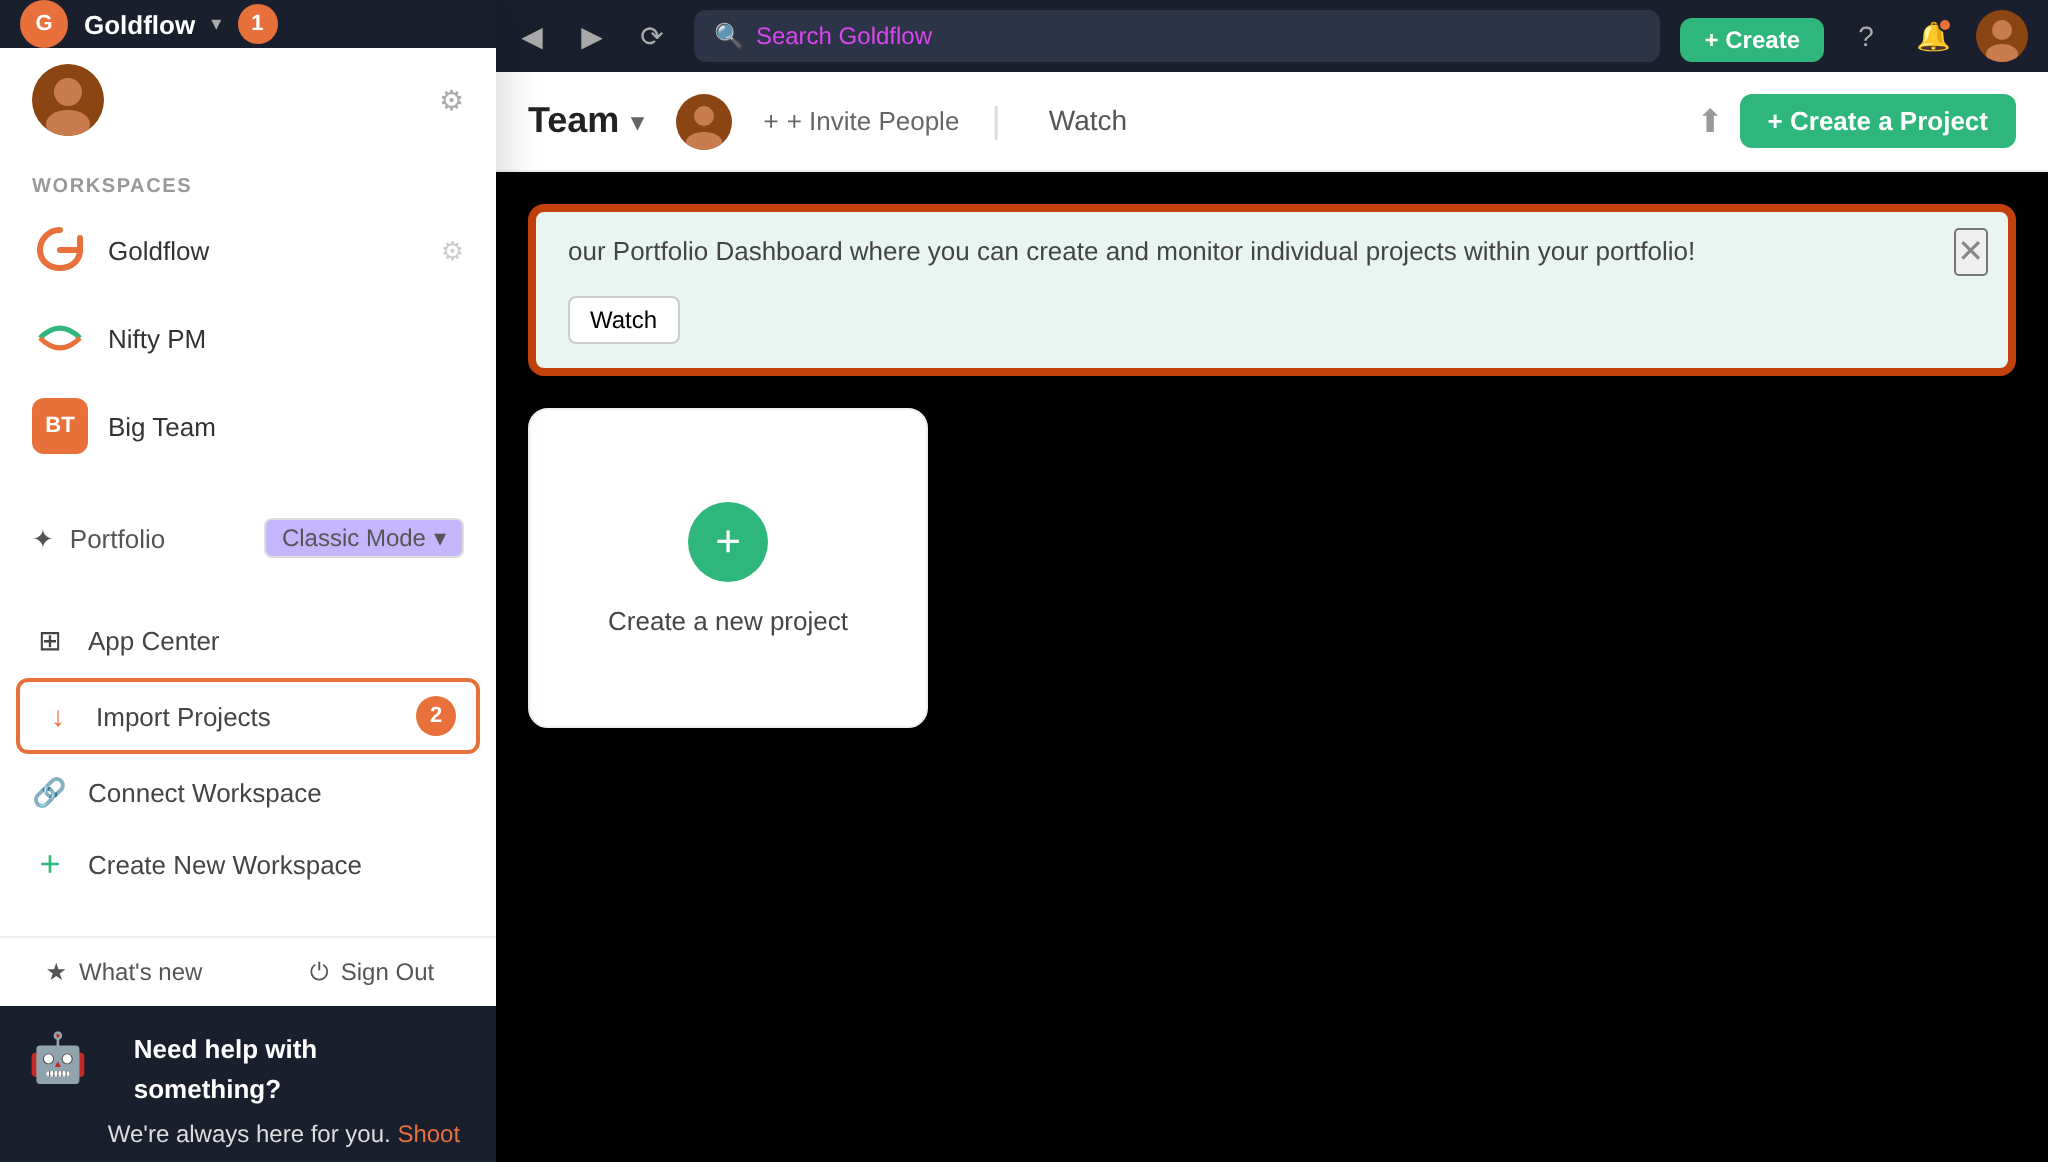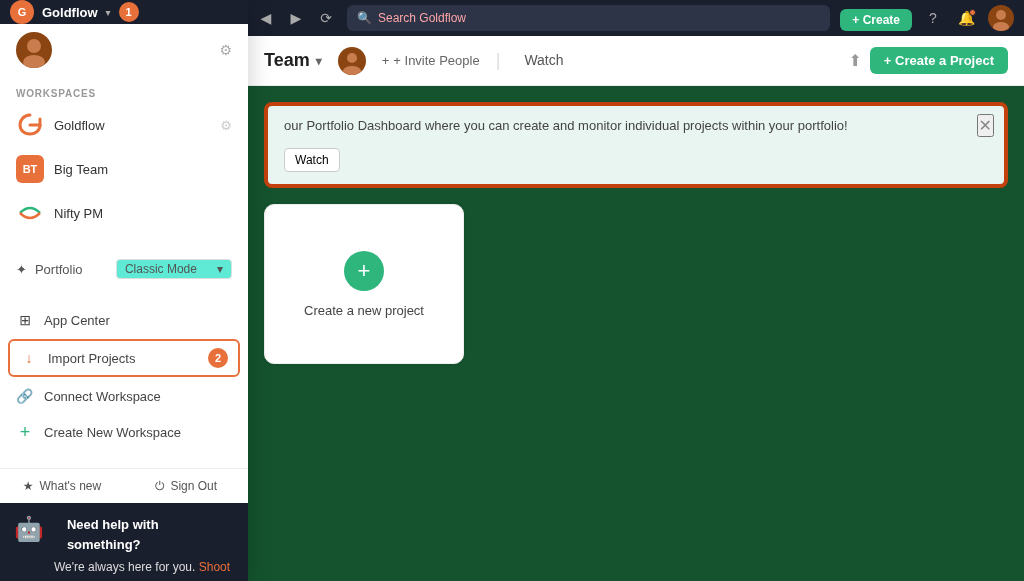--- a/index.html
+++ b/index.html
@@ -29,21 +29,21 @@
     }
     .nav-btn {
       background: none; border: none; color: #aaa; cursor: pointer; width: 26px; height: 26px;
       display: flex; align-items: center; justify-content: center; border-radius: 4px; font-size: 14px;
     }
     .topbar-search {
       flex: 1; display: flex; align-items: center; background: #2d3448; border-radius: 6px;
       padding: 0 10px; height: 26px; gap: 6px; max-width: 500px; margin: 0 auto;
     }
     .search-icon { color: #888; font-size: 12px; }
-    .search-text { color: #fca5a5; font-size: 12px; }
+    .search-text { color: #d946ef; font-size: 12px; }
     .topbar-right { display: flex; align-items: flex-end; gap: 8px; padding: 0 10px; margin-left: auto; }
     .create-btn {
       background: #2eb67d; color: white; border: none; border-radius: 6px;
       padding: 4px 12px; font-size: 12px; font-weight: 600; cursor: pointer; display: flex; align-items: center; gap: 4px;
     }
     .help-btn {
       background: none; border: none; color: #aaa; font-size: 14px; cursor: pointer;
       width: 26px; height: 26px; display: flex; align-items: center; justify-content: center;
     }
     .user-avatar {
@@ -99,21 +99,21 @@
     .ws-gear { color: #ccc; font-size: 13px; }
 
     .divider { height: 1px; background: #eee; margin: 8px 0; }
 
     .appearance-row {
       display: flex; align-items: center; padding: 8px 16px; justify-content: space-between;
     }
     .appearance-label { display: flex; align-items: center; gap: 8px; color: #555; font-size: 13px; }
     .mode-select {
       border: 1px solid #ddd; border-radius: 4px; padding: 2px 8px; font-size: 12px;
-      color: #555; background: #5eead4; cursor: pointer; display: flex; align-items: center; gap: 20px;
+      color: #555; background: #c4b5fd; cursor: pointer; display: flex; align-items: center; gap: 4px;
     }
 
     .menu-item {
       display: flex; align-items: center; padding: 9px 16px; cursor: pointer; gap: 10px;
       font-size: 13px; color: #444;
     }
     .menu-item.active {
       border: 2px solid #e8703a; border-radius: 6px; margin: 2px 8px; padding: 7px 10px;
     }
     .menu-icon { width: 18px; text-align: center; font-size: 14px; }
@@ -135,21 +135,21 @@
       background: #1a1f2e; padding: 12px 14px; display: flex; gap: 10px; align-items: flex-start;
     }
     .help-robot { font-size: 24px; }
     .help-text { font-size: 12px; color: #ddd; line-height: 1.5; }
     .help-title { font-weight: 700; color: white; font-size: 13px; margin-bottom: 4px; padding-left: 13px; }
     .help-link { color: #e8703a; cursor: pointer; text-decoration: none; }
 
     
     .main-area {
       position: absolute; top: 36px; left: 248px; right: 0; bottom: 0;
-      background: #14532d; display: flex; flex-direction: column;
+      background: #000000; display: flex; flex-direction: column;
     }
 
     
     .secondary-nav {
       background: white; border-bottom: 1px solid #eee; height: 50px;
       display: flex; align-items: center; padding: 0 16px; gap: 16px;
     }
     .team-label {
       display: flex; align-items: center; gap: 6px; font-size: 18px; font-weight: 700; color: #222;
     }
@@ -263,34 +263,34 @@
           <path d="M14 14 L24 14 L24 8" stroke="#e8703a" stroke-width="3" fill="none" stroke-linecap="round"></path>
         </svg>
       </div>
       <span class="ws-name">Goldflow</span>
     </div>
     <span class="ws-gear">⚙</span>
   </div>
 
   <div class="workspace-row">
     <div class="workspace-info">
-      <div class="ws-icon bigteam">BT</div>
-      <span class="ws-name">Big Team</span>
-    </div>
-  </div>
-
-  <div class="workspace-row">
-    <div class="workspace-info">
       <div class="ws-icon nifty">
         <svg width="28" height="28" viewBox="0 0 28 28">
           <path d="M4 14 Q14 4 24 14" stroke="#2eb67d" stroke-width="2.5" fill="none"></path>
           <path d="M4 14 Q14 24 24 14" stroke="#e8703a" stroke-width="2.5" fill="none"></path>
         </svg>
       </div>
       <span class="ws-name">Nifty PM</span>
+    </div>
+  </div>
+
+  <div class="workspace-row">
+    <div class="workspace-info">
+      <div class="ws-icon bigteam">BT</div>
+      <span class="ws-name">Big Team</span>
     </div>
   </div>
 
   <div class="divider"></div>
 
   <div class="appearance-row">
     <div class="appearance-label">
       <span>✦</span>
       <span>Portfolio</span>
     </div>

